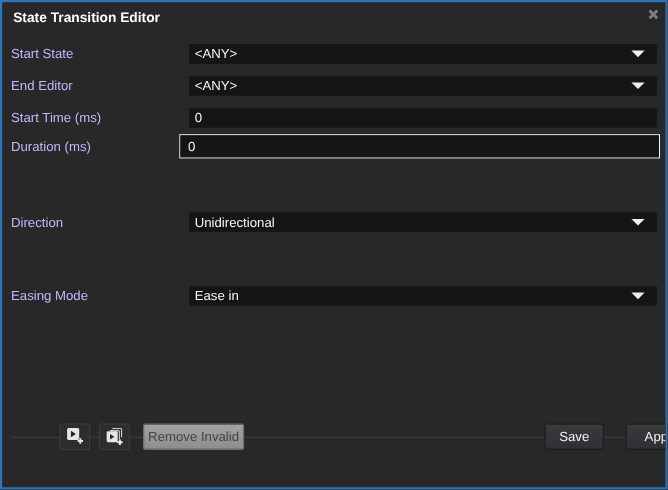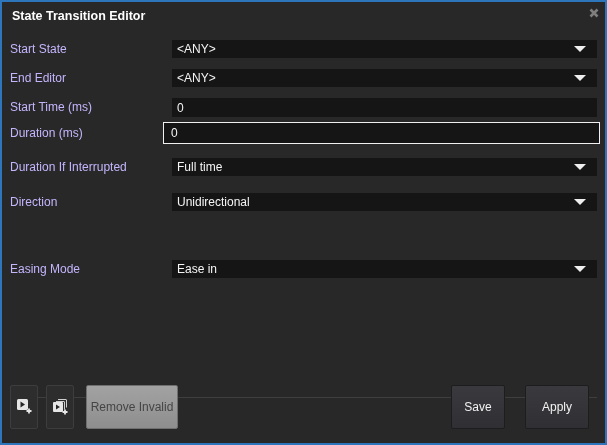--- a/index.html
+++ b/index.html
@@ -23,22 +23,22 @@
   .dd-value { font-size:12px; color:#f5f5f5; white-space:nowrap; }
   .dd-arrow { position:absolute; right:11px; top:50%; margin-top:-3px; width:0; height:0;
     border-left:6px solid transparent; border-right:6px solid transparent; border-top:6px solid #eeeeee; }
   .textfield input { width:100%; height:100%; background:#151515; border:none; outline:none;
     color:#f5f5f5; font-size:12px; padding:0 5px; font-family:"Liberation Sans", sans-serif; }
   .row.focused .field { left:161px; right:5px; top:-2px; height:22px; border:1px solid #f0f0f0; background:#151515; }
   .row.focused .textfield input { padding:0 7px; }
 
   .divider { position:absolute; top:395px; left:8px; right:8px; height:1px; background:#3e3e3e; }
 
-  .btn { position:absolute; top:383px; height:44px; display:flex; align-items:center; justify-content:center;
-    font-size:12px; border-radius:2px; cursor:pointer; }
+  .btn { position:absolute; top:383px; height:24px; display:flex; align-items:center; justify-content:center;
+    font-size:12px; border-radius:2px; cursor:pointer;margin-left:44px; }
   .icon-btn { width:28px; background:#2d2d2d; border:1px solid #3d3d3d; }
   .icon-btn.one { left:8px; }
   .icon-btn.two { left:44px; }
   .btn-remove { left:84px; width:92px; background:linear-gradient(#a2a2a2,#8e8e8e); border:1px solid #6f6f6f; color:#454545; }
   .btn-dark { background:linear-gradient(#3a3a3e,#303034); border:1px solid #1d1d1f; color:#f2f2f2; }
   .btn-save { left:449px; width:54px; }
   .btn-apply { left:523px; width:64px; }
 </style>
 </head>
 <body>
@@ -79,27 +79,20 @@
     </div>
   </div>
 
   <div class="row focused" style="top:122px">
     <div class="row-label">Duration (ms)</div>
     <div class="field textfield">
       <input type="text" value="0" style="">
     </div>
   </div>
 
-  <div class="row" style="top:156px">
-    <div class="row-label">Duration If Interrupted</div>
-    <div class="field dropdown">
-      <span class="dd-value">Full time</span>
-      <span class="dd-arrow"></span>
-    </div>
-  </div>
 
   <div class="row" style="top:191px">
     <div class="row-label">Direction</div>
     <div class="field dropdown">
       <span class="dd-value">Unidirectional</span>
       <span class="dd-arrow"></span>
     </div>
   </div>
 
 

